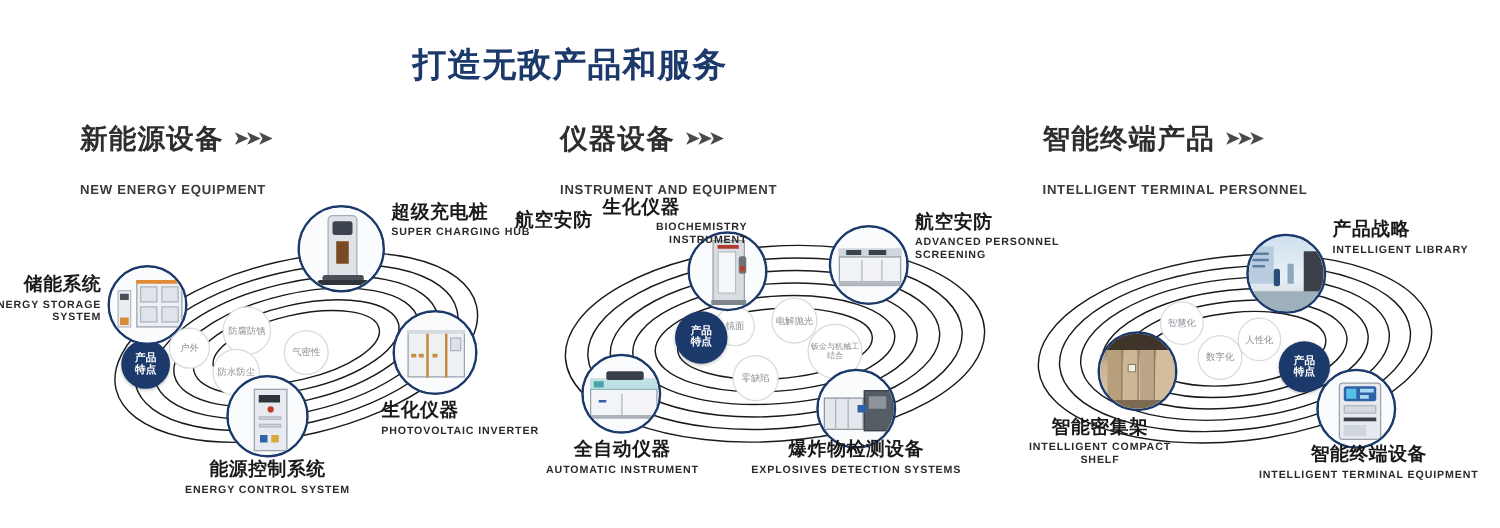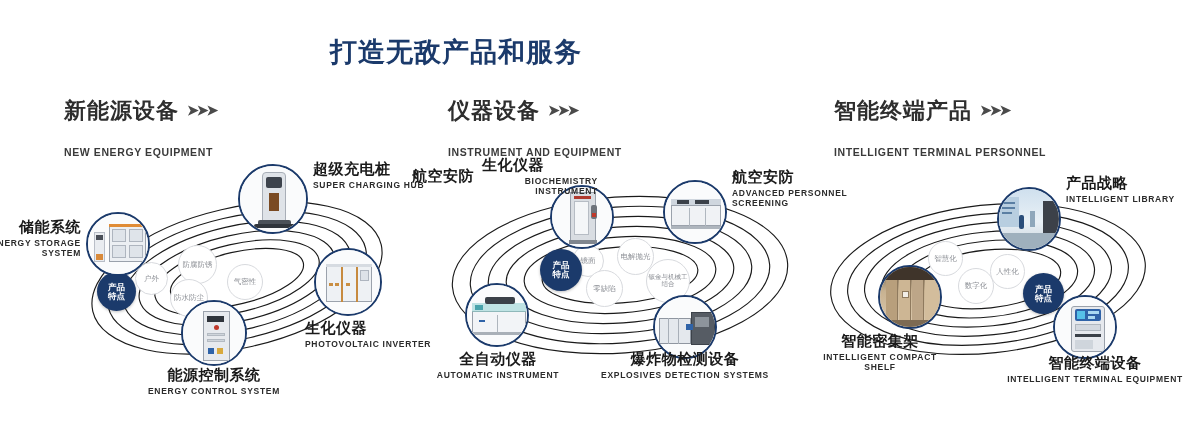--- a/index.html
+++ b/index.html
@@ -234,21 +234,21 @@
 
     <div class="bub grey" style="left:152px;top:90px;width:32px;height:32px;">
         <span>镜面</span>
       </div>
     <div class="bub grey" style="left:197px;top:83px;width:37px;height:37px;">
         <span>电解抛光</span>
       </div>
     <div class="bub grey" style="left:226px;top:104px;width:44px;height:44px;font-size:6.5px;">
         <span>钣金与机械工结合</span>
       </div>
-    <div class="bub grey" style="left:166px;top:115px;width:37px;height:37px;">
+    <div class="bub grey" style="left:166px;top:129px;width:37px;height:37px;">
         <span>零缺陷</span>
       </div>
     <div class="bub core" style="left:120px;top:94px;width:42px;height:42px;">
       <div>
         <span>产品</span>
         <span>特点</span>
       </div>
     </div>
 
     <div class="cap l" style="left:-8px;top:13px;width:90px;">

